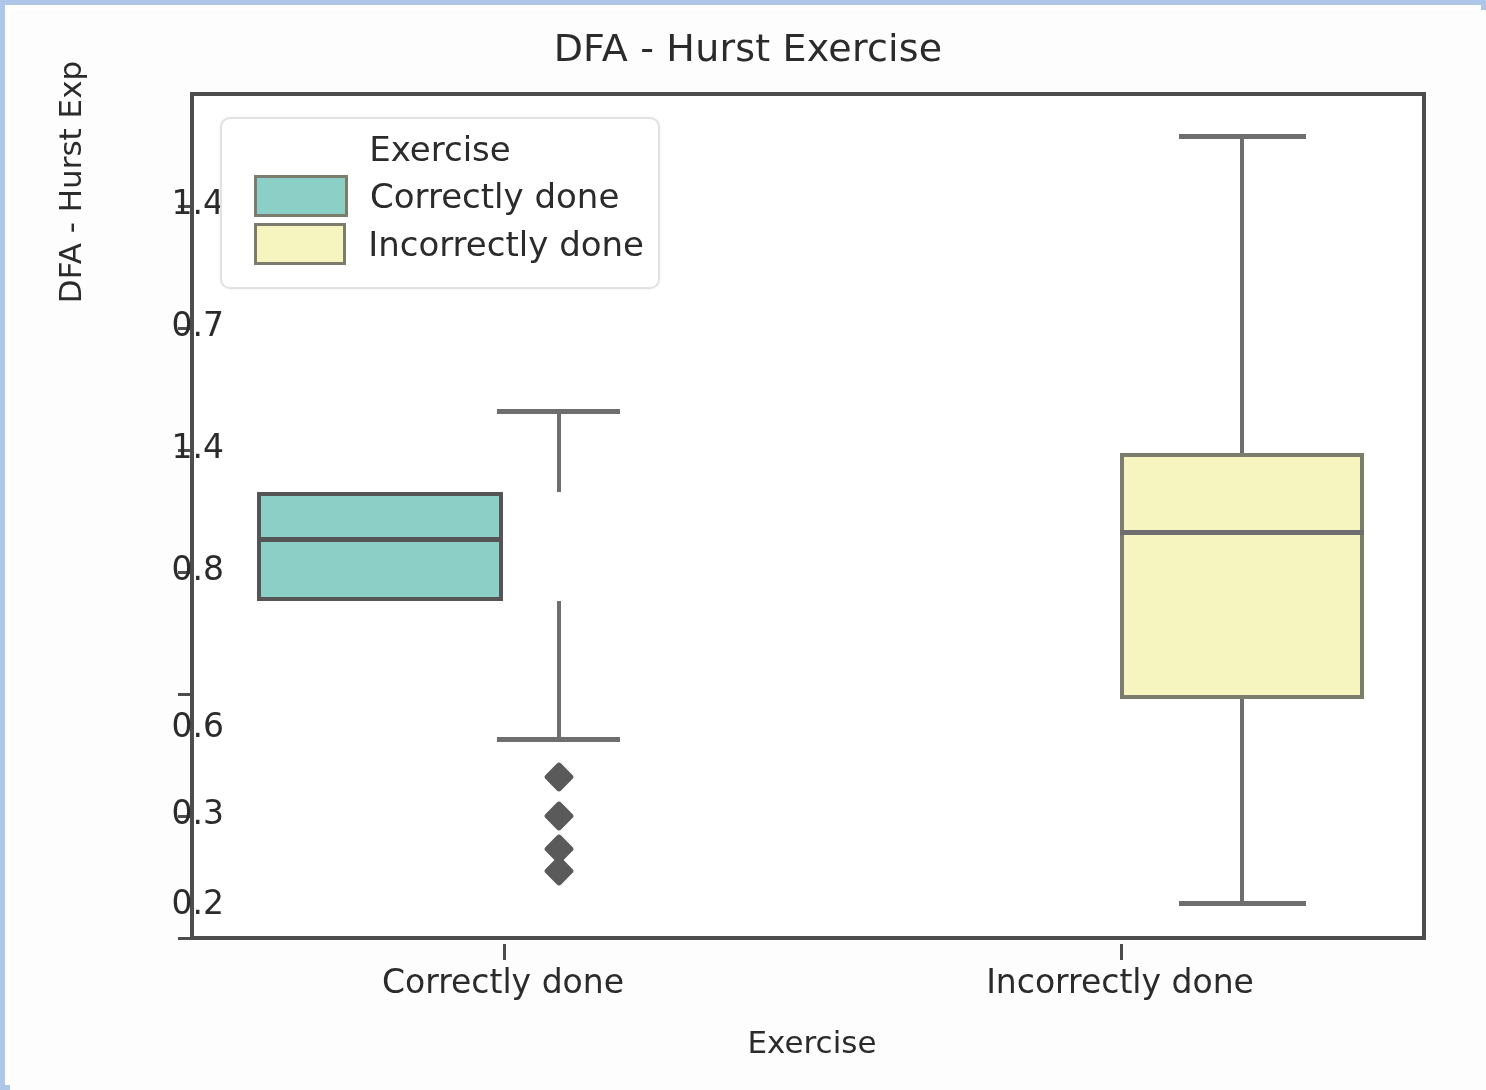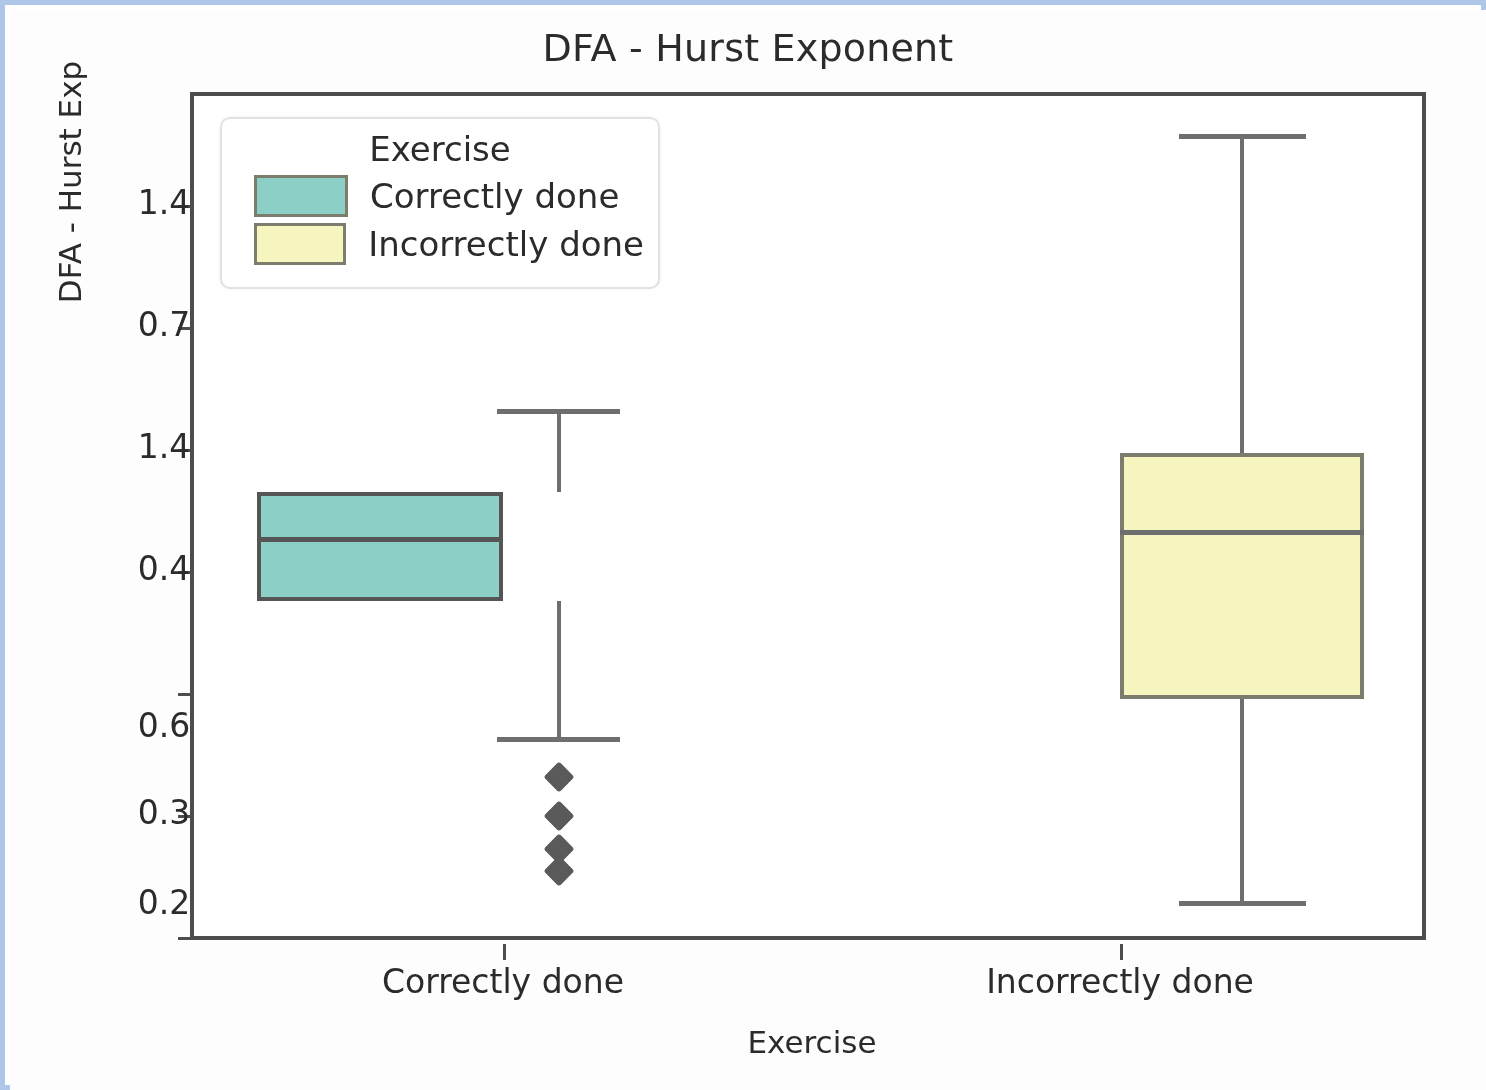--- a/index.html
+++ b/index.html
@@ -35,21 +35,21 @@
     border:4px solid #4d4d4d;
     background:#ffffff;
     overflow:visible;
   }
   
   .ytick{
     position:absolute;left:-16px;width:16px;height:3px;background:#4d4d4d;
   }
   .ytick-label{
     position:absolute;right:1198px;
-    width:120px;text-align:center;
+    width:120px;text-align:right;
     font-size:33px;color:#2b2b2b;
     transform:translateY(-22px);
     white-space:nowrap;
   }
   #ylabel{
     position:absolute;
     left:-142px;top:316px;
     width:460px;
     transform:rotate(-90deg);
     transform-origin:left top;
@@ -121,35 +121,35 @@
   .legend-label{
     font-size:34px;color:#2b2b2b;white-space:nowrap;
   }
 </style>
 </head>
 <body>
 
 <div id="frame">
   <div id="inner">
 
-    <div id="chart-title">DFA - Hurst Exponent</div>
+    <div id="chart-title">DFA - Hurst Exercise</div>
 
     <div id="plot-area">
 
       <div class="ytick" style="top:841px"></div>
       <div class="ytick-label" style="top:809px">0.2</div>
 
       <div class="ytick" style="top:719px"></div>
       <div class="ytick-label" style="top:719px">0.3</div>
 
       <div class="ytick" style="top:597px"></div>
       <div class="ytick-label" style="top:632px">0.6</div>
 
       <div class="ytick" style="top:475px"></div>
-      <div class="ytick-label" style="top:475px">0.4</div>
+      <div class="ytick-label" style="top:475px">0.8</div>
 
       <div class="ytick" style="top:353px"></div>
       <div class="ytick-label" style="top:353px">1.4</div>
 
       <div class="ytick" style="top:231px"></div>
       <div class="ytick-label" style="top:231px">0.7</div>
 
       <div class="ytick" style="top:109px"></div>
       <div class="ytick-label" style="top:109px">1.4</div>
 

